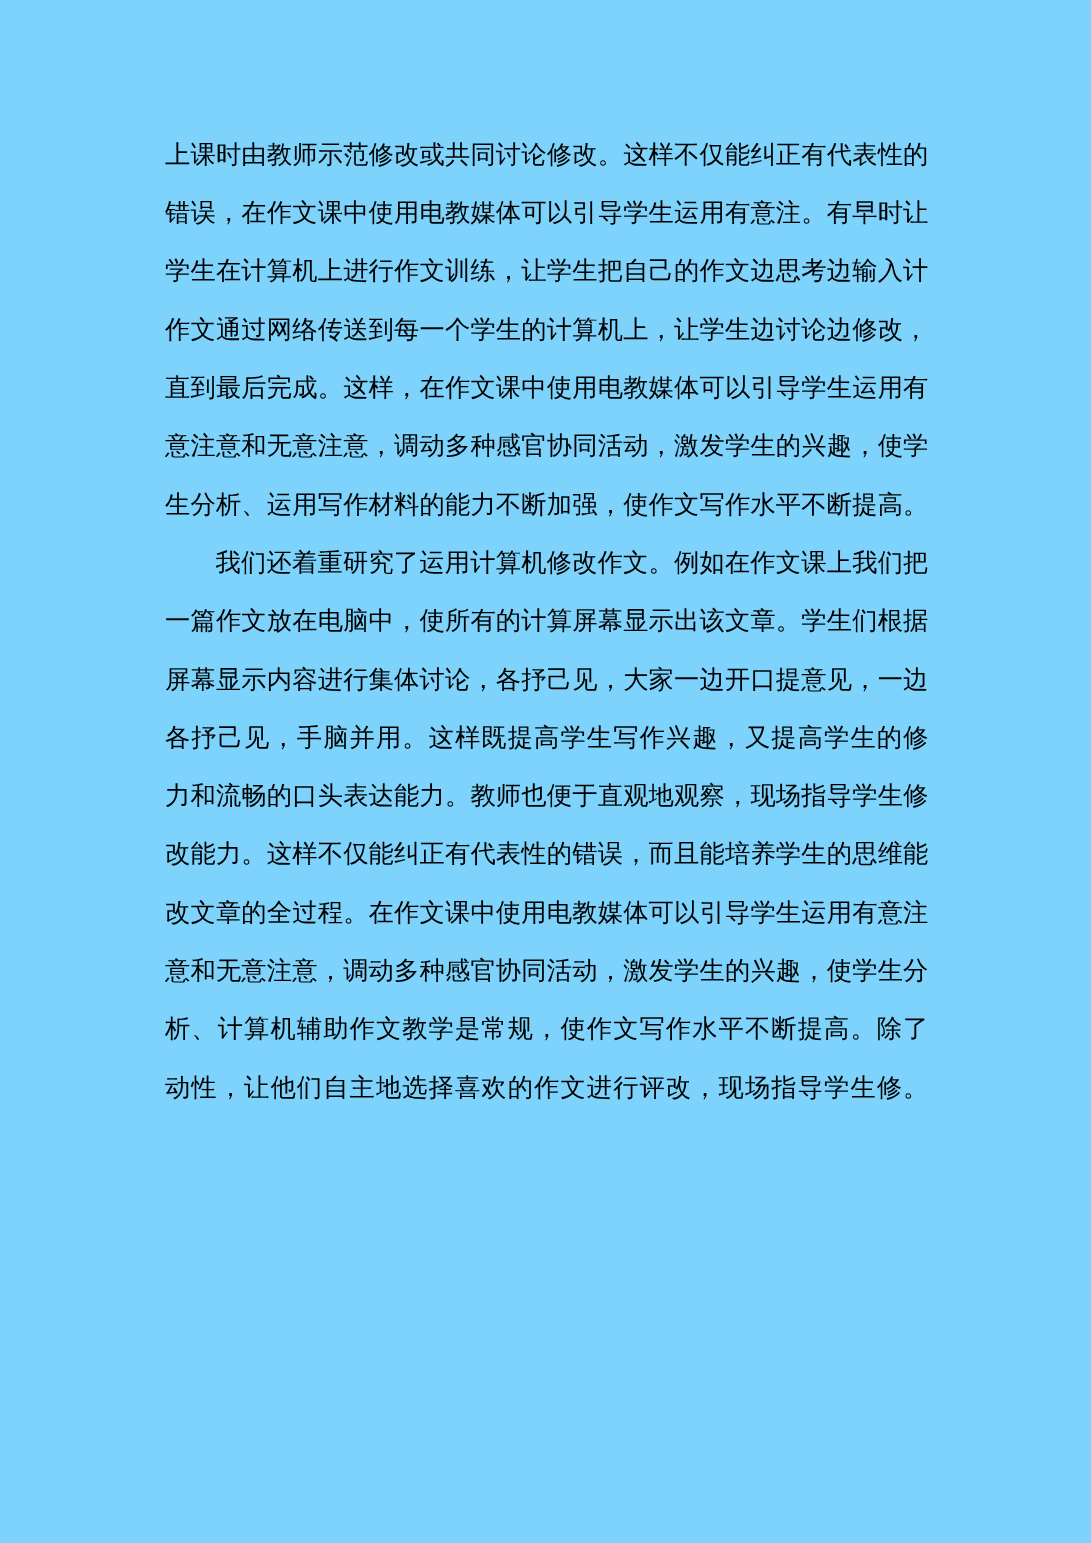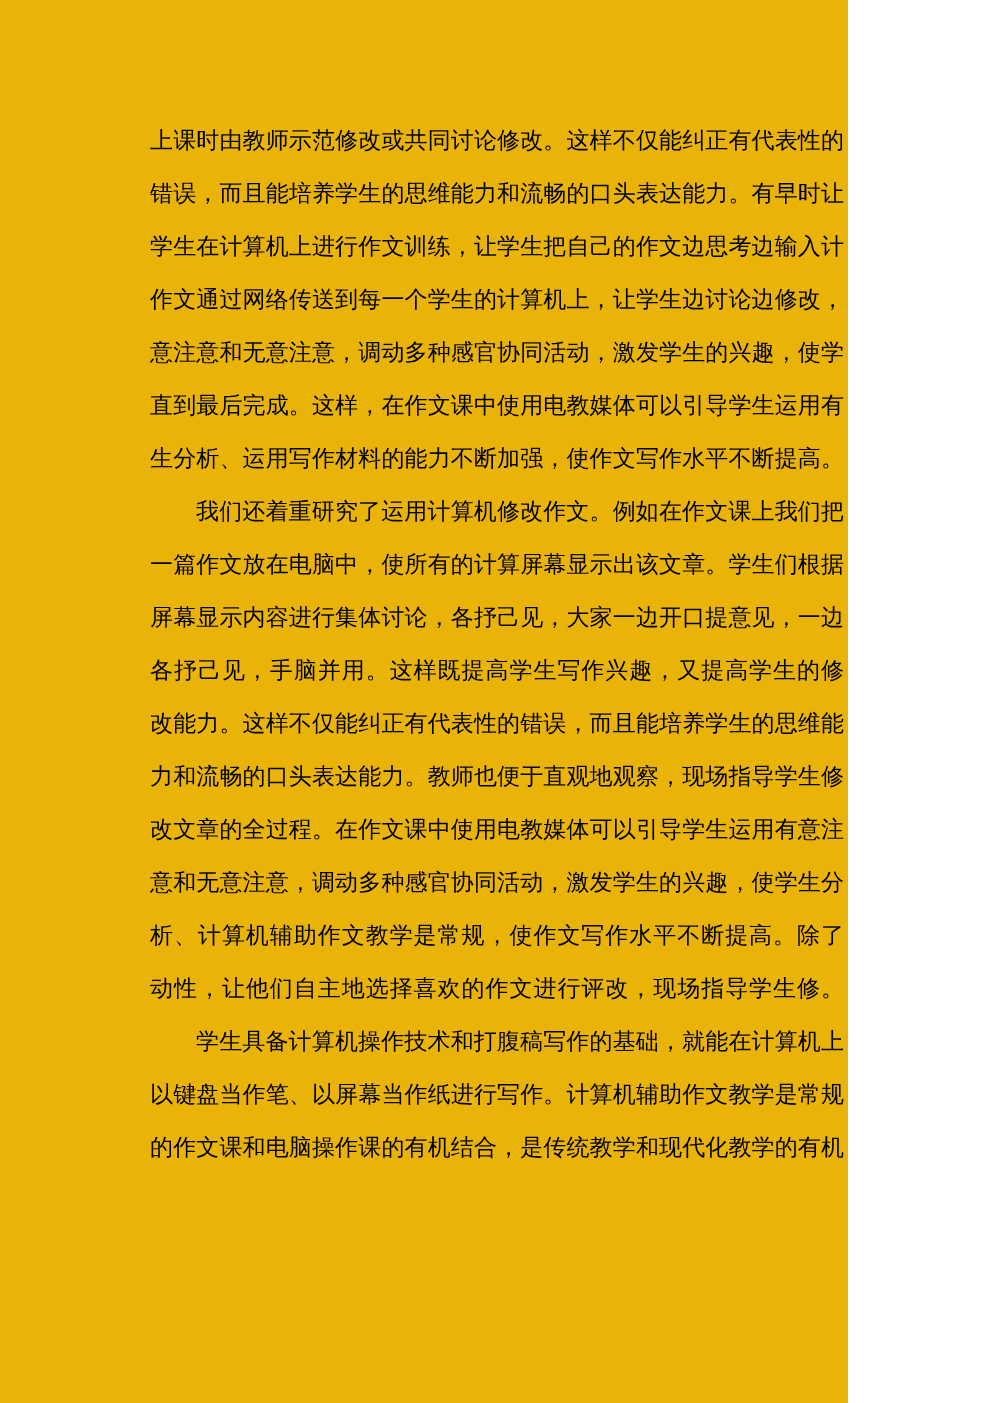--- a/index.html
+++ b/index.html
@@ -2,23 +2,23 @@
 <html lang="zh"><head>
 <meta charset="utf-8">
 <style>
   html, body {
     margin: 0;
     padding: 0;
     background: #ffffff;
   }
   .page {
     position: relative;
-    width: 848px;
+    width: 992px;
     height: 1403px;
-    background: #eab308;
+    background: #7dd3fc;
     overflow: hidden;
     font-family: "Liberation Serif", "DejaVu Serif", serif;
   }
   .textblock {
     position: absolute;
     left: 150px;
     top: 114px;
     width: 694px;
     font-size: 23px;
     line-height: 53px;
@@ -40,38 +40,33 @@
     text-indent: 46px;
   }
 </style>
 </head>
 <body>
 
 <div class="page">
   <div class="textblock" id="textblock">
       <div class="para">
         <div class="line">上课时由教师示范修改或共同讨论修改。这样不仅能纠正有代表性的</div>
-        <div class="line">错误，而且能培养学生的思维能力和流畅的口头表达能力。有早时让</div>
+        <div class="line">错误，在作文课中使用电教媒体可以引导学生运用有意注。有早时让</div>
         <div class="line">学生在计算机上进行作文训练，让学生把自己的作文边思考边输入计</div>
         <div class="line">作文通过网络传送到每一个学生的计算机上，让学生边讨论边修改，</div>
+        <div class="line">直到最后完成。这样，在作文课中使用电教媒体可以引导学生运用有</div>
         <div class="line">意注意和无意注意，调动多种感官协同活动，激发学生的兴趣，使学</div>
-        <div class="line">直到最后完成。这样，在作文课中使用电教媒体可以引导学生运用有</div>
         <div class="line">生分析、运用写作材料的能力不断加强，使作文写作水平不断提高。</div>
       </div>
       <div class="para">
         <div class="line indent">我们还着重研究了运用计算机修改作文。例如在作文课上我们把</div>
         <div class="line">一篇作文放在电脑中，使所有的计算屏幕显示出该文章。学生们根据</div>
         <div class="line">屏幕显示内容进行集体讨论，各抒己见，大家一边开口提意见，一边</div>
         <div class="line">各抒己见，手脑并用。这样既提高学生写作兴趣，又提高学生的修</div>
+        <div class="line">力和流畅的口头表达能力。教师也便于直观地观察，现场指导学生修</div>
         <div class="line">改能力。这样不仅能纠正有代表性的错误，而且能培养学生的思维能</div>
-        <div class="line">力和流畅的口头表达能力。教师也便于直观地观察，现场指导学生修</div>
         <div class="line">改文章的全过程。在作文课中使用电教媒体可以引导学生运用有意注</div>
         <div class="line">意和无意注意，调动多种感官协同活动，激发学生的兴趣，使学生分</div>
         <div class="line">析、计算机辅助作文教学是常规，使作文写作水平不断提高。除了</div>
         <div class="line">动性，让他们自主地选择喜欢的作文进行评改，现场指导学生修。</div>
       </div>
-      <div class="para">
-        <div class="line indent">学生具备计算机操作技术和打腹稿写作的基础，就能在计算机上</div>
-        <div class="line">以键盘当作笔、以屏幕当作纸进行写作。计算机辅助作文教学是常规</div>
-        <div class="line">的作文课和电脑操作课的有机结合，是传统教学和现代化教学的有机</div>
-      </div>
     </div>
 </div>
 
 </body></html>

